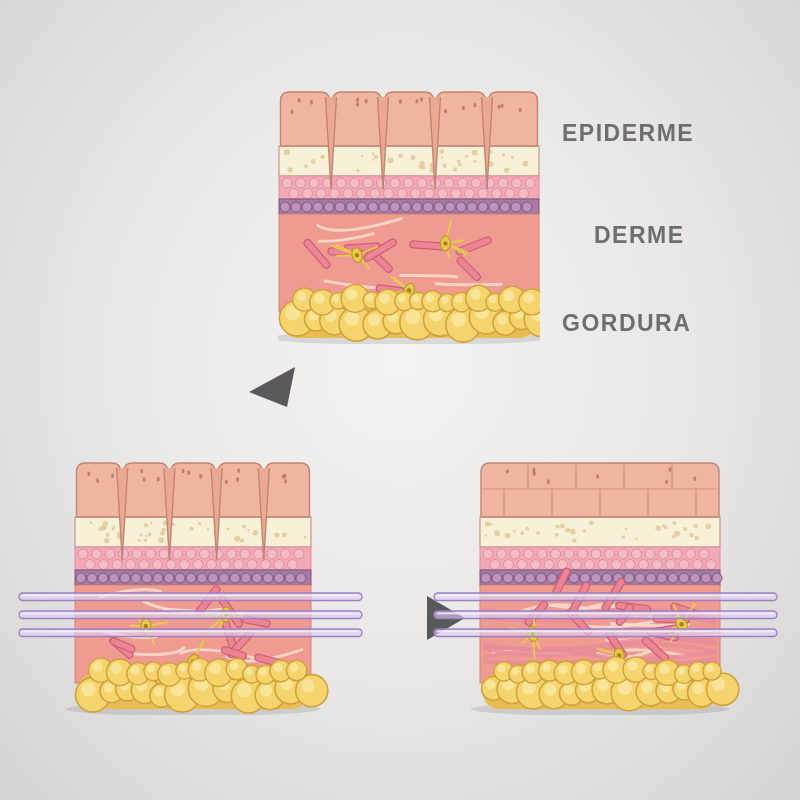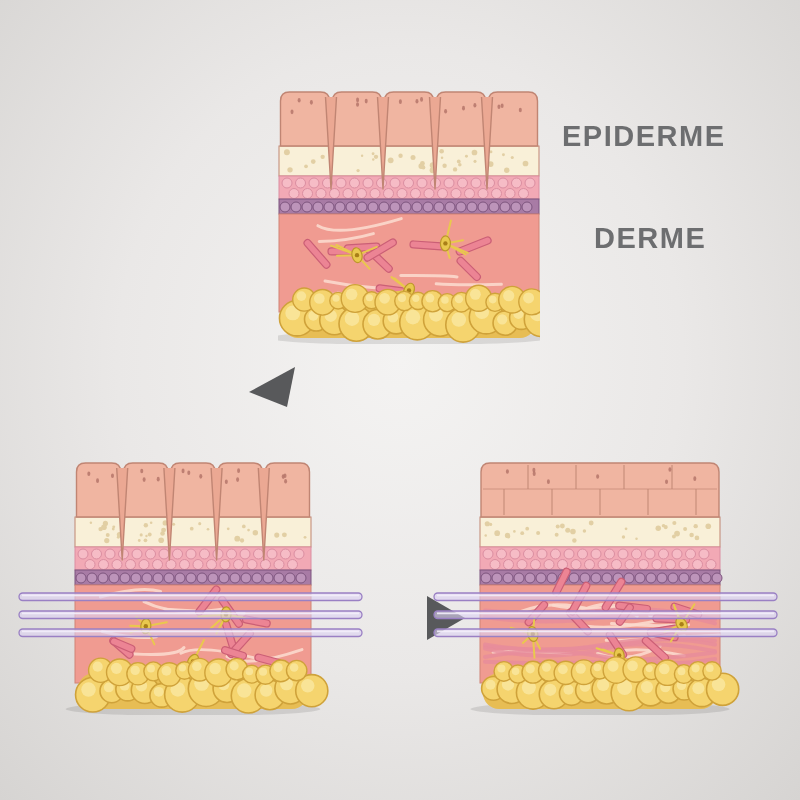--- a/index.html
+++ b/index.html
@@ -3,21 +3,21 @@
 <meta charset="utf-8">
 <style>
   html,body{margin:0;padding:0;}
   body{width:800px;height:800px;font-family:"Liberation Sans",sans-serif;}
   .stage{
     position:relative;width:800px;height:800px;overflow:hidden;
     background:radial-gradient(ellipse at 50% 45%, #f4f3f2 0%, #eae8e7 50%, #d6d4d2 100%);
   }
   .skin{position:absolute;}
   .layer-label{
-    position:absolute;font-weight:700;font-size:29px;
+    position:absolute;font-weight:700;font-size:23px;
     letter-spacing:1.5px;color:#6d6e70;white-space:nowrap;
   }
   .arrow{position:absolute;}
 </style>
 </head>
 <body>
 
 <div class="stage">
 
   <svg class="skin" id="skin-before" style="left:278px;top:84px" width="262" height="260" viewBox="0 0 262 260">
@@ -237,20 +237,21 @@
         <ellipse cx="242.30933609697968" cy="25.987567432923242" rx="1.5" ry="2.3" fill="#b5766a" opacity="0.85"></ellipse>
         <path d="M 47.5 13 L 53 105 L 58.5 13" fill="#eba893" stroke="#c08573" stroke-width="1.4" stroke-linejoin="round"></path>
         <path d="M 99.5 13 L 105 105 L 110.5 13" fill="#eba893" stroke="#c08573" stroke-width="1.4" stroke-linejoin="round"></path>
         <path d="M 151.5 13 L 157 105 L 162.5 13" fill="#eba893" stroke="#c08573" stroke-width="1.4" stroke-linejoin="round"></path>
         <path d="M 203.5 13 L 209 105 L 214.5 13" fill="#eba893" stroke="#c08573" stroke-width="1.4" stroke-linejoin="round"></path>
       </g>
     </svg>
 
   <div class="layer-label" style="left:562px;top:120px">EPIDERME</div>
   <div class="layer-label" style="left:594px;top:222px">DERME</div>
+  <div class="layer-label" style="left:562px;top:310px">GORDURA</div>
 
   <svg class="arrow" style="left:246px;top:364px" width="52" height="46" viewBox="0 0 52 46">
     <polygon id="arrow1" points="49,3 41,43 3,28" fill="#58595b"></polygon>
   </svg>
 
   <svg class="skin" id="skin-threads" style="left:18px;top:455px" width="345" height="260" viewBox="0 0 345 260">
       <g>
         <ellipse cx="175" cy="254" rx="127.44000000000001" ry="7" fill="rgba(0,0,0,0.10)"></ellipse>
         <rect x="57" y="62" width="236" height="30" fill="#f9f0d8" stroke="#c08573" stroke-width="1"></rect>
         <circle cx="189.9889187561348" cy="74.2023432329297" r="1.3270635215565563" fill="#e2cfa4"></circle>

